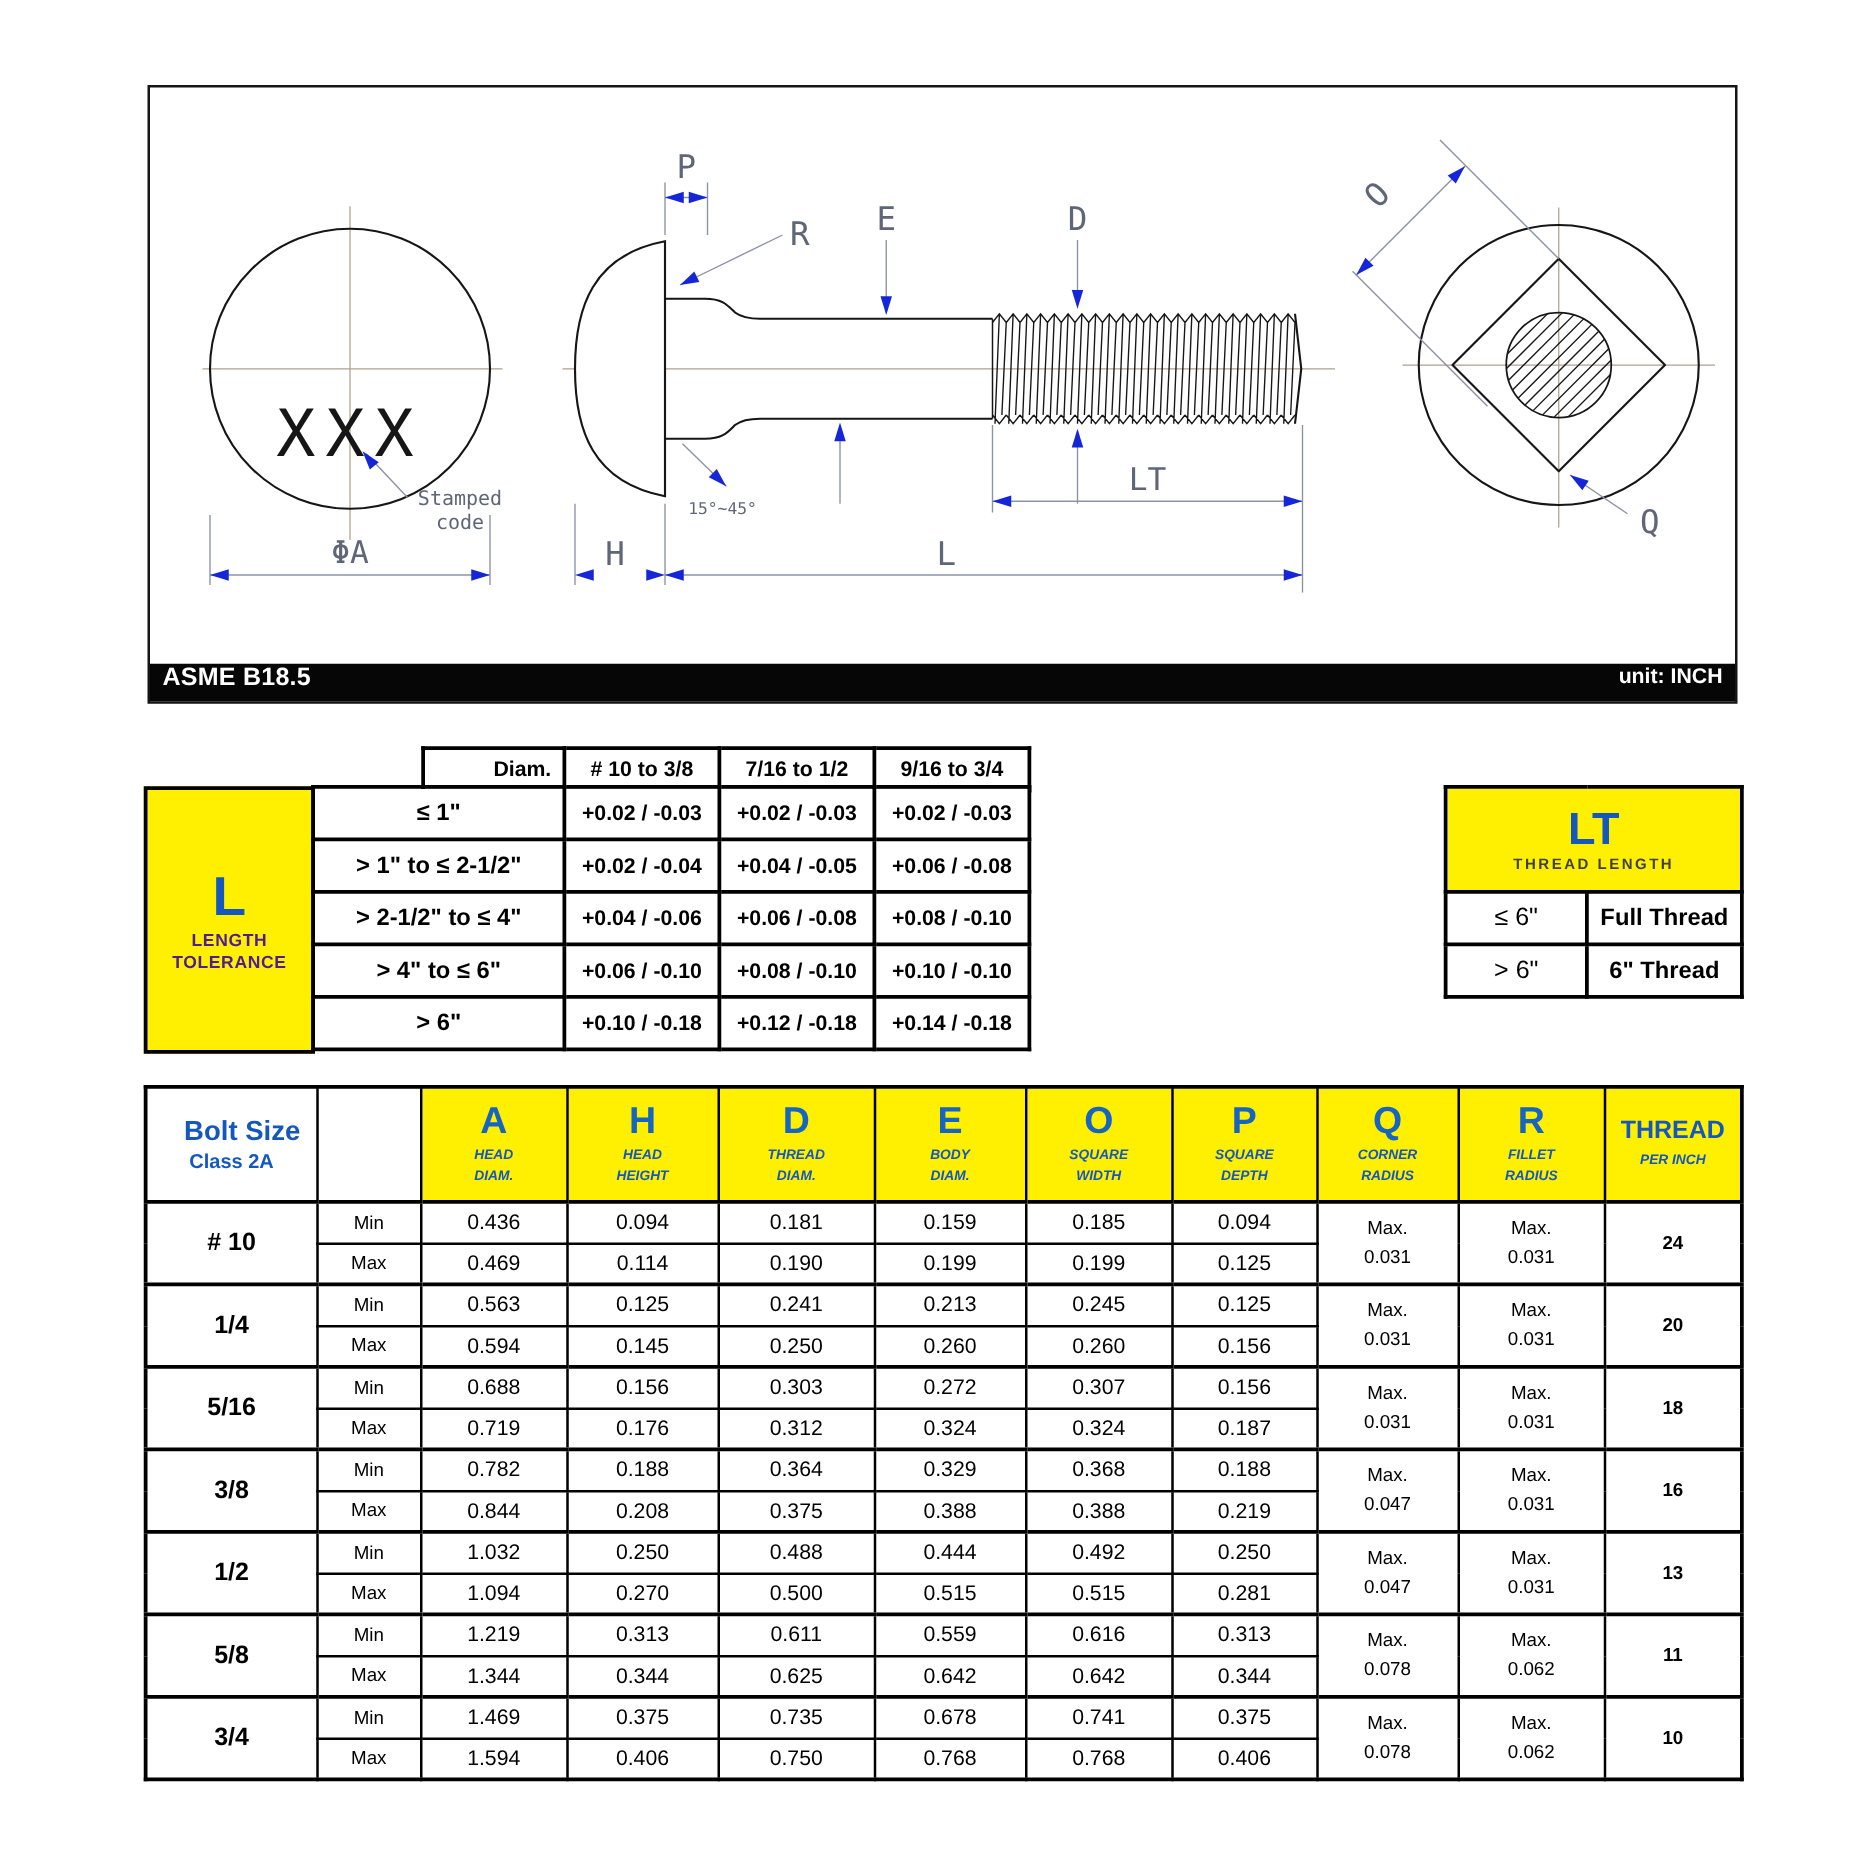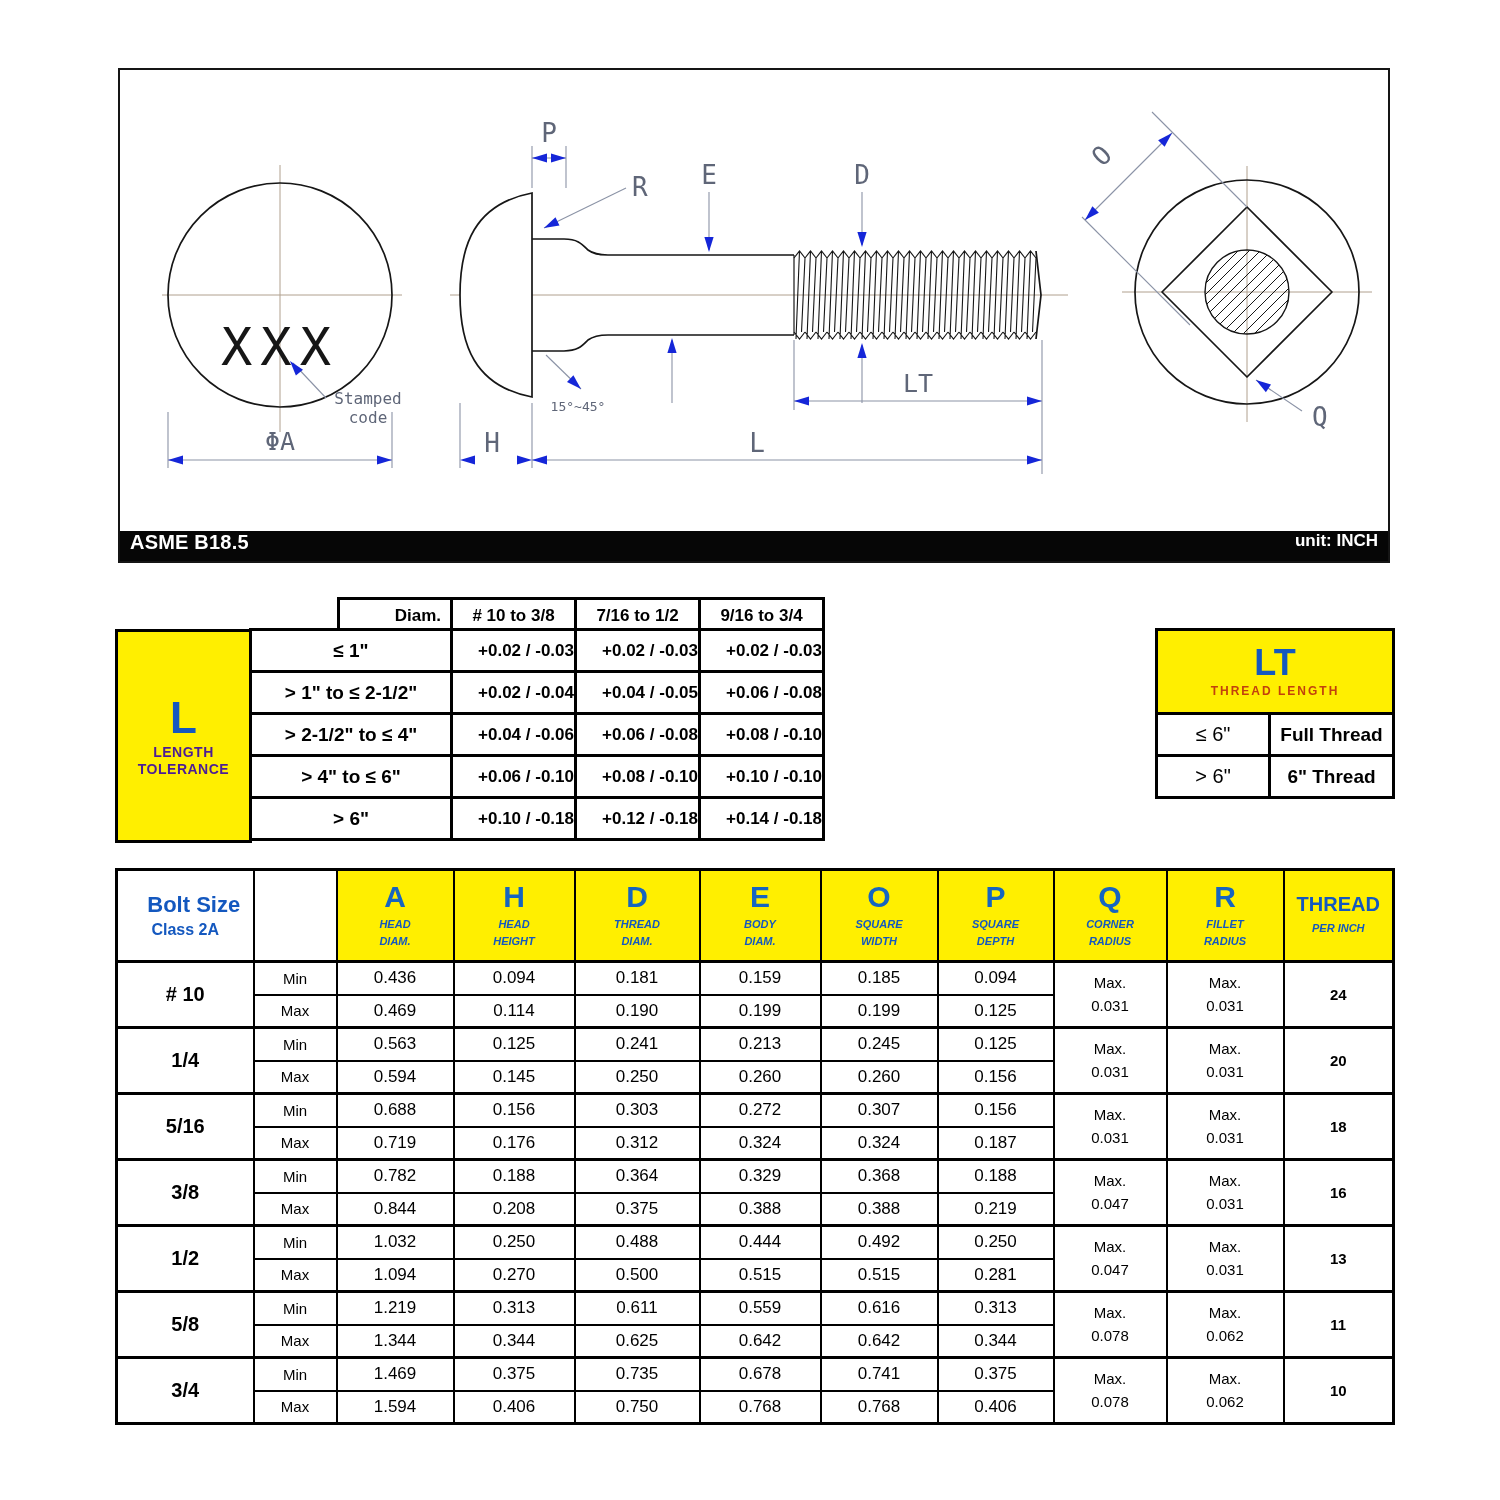--- a/index.html
+++ b/index.html
@@ -22,28 +22,28 @@
   .lbox{position:absolute;left:115px;top:629px;width:137px;height:214px;background:#ffef00;
         border:3px solid #000;box-sizing:border-box;display:flex;flex-direction:column;align-items:center;justify-content:center;}
   .lbox .big{color:#1458bf;font-size:44px;font-weight:bold;line-height:1;}
   .lbox .sub{color:#4c1d95;font-size:14px;font-weight:bold;margin-top:4px;letter-spacing:.5px;}
   .tolhead{position:absolute;left:337px;top:597px;}
   .tolhead td{border:3px solid #000;height:34px;font-size:17px;font-weight:bold;background:#fff;}
   .tolhead td.diam{text-align:right;padding-right:9px;}
   .tolbody{position:absolute;left:249px;top:628px;}
   .tolbody td{border:3px solid #000;height:42px;background:#fff;}
   .tolbody td.range{font-size:19px;font-weight:bold;}
-  .tolbody td.val{font-size:17px;font-weight:bold;text-align:right;}
+  .tolbody td.val{font-size:17px;font-weight:bold;}
 
   
   .lttab{position:absolute;left:1155px;top:628px;}
   .lttab td{border:3px solid #000;background:#fff;}
   .lttab .lthead{background:#ffef00;height:84px;}
   .lttab .lthead .big{color:#1458bf;font-size:36px;font-weight:bold;line-height:1;}
-  .lttab .lthead .sub{color:#c2410c;font-size:12px;font-weight:bold;letter-spacing:2px;margin-top:3px;}
+  .lttab .lthead .sub{color:#404040;font-size:12px;font-weight:bold;letter-spacing:2px;margin-top:3px;}
   .lttab td.cond{height:42px;font-size:20px;}
   .lttab td.res{height:42px;font-size:19px;font-weight:bold;}
 
   
   .spec{position:absolute;left:115px;top:868px;border:3px solid #000;}
   .spec th,.spec td{border:2px solid #000;}
   .spec thead th{height:92px;border-bottom:3px solid #000;}
   .spec .yel{background:#ffef00;}
   .spec .bshead .l1{color:#1458bf;font-size:22px;font-weight:bold;padding-left:17px;}
   .spec .bshead .l2{color:#1458bf;font-size:16px;font-weight:bold;margin-top:3px;}

